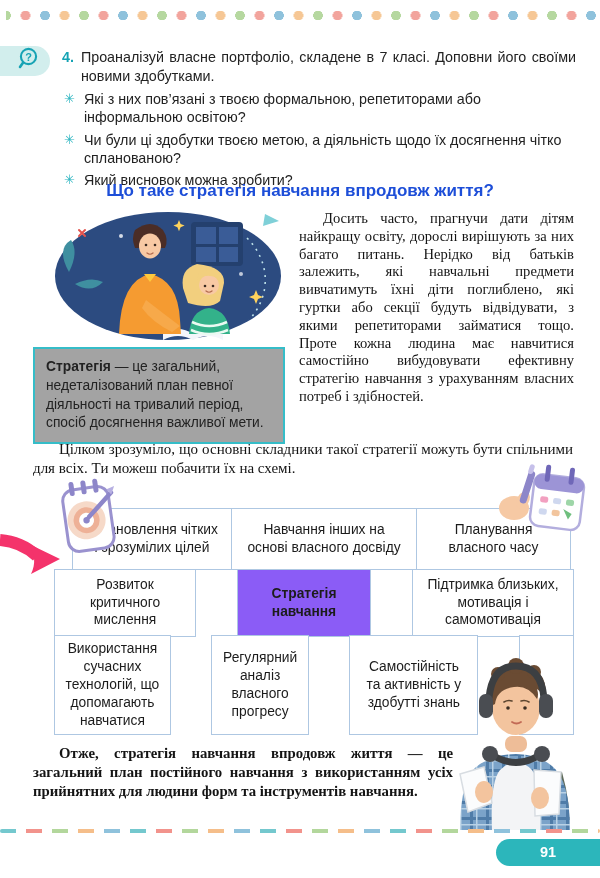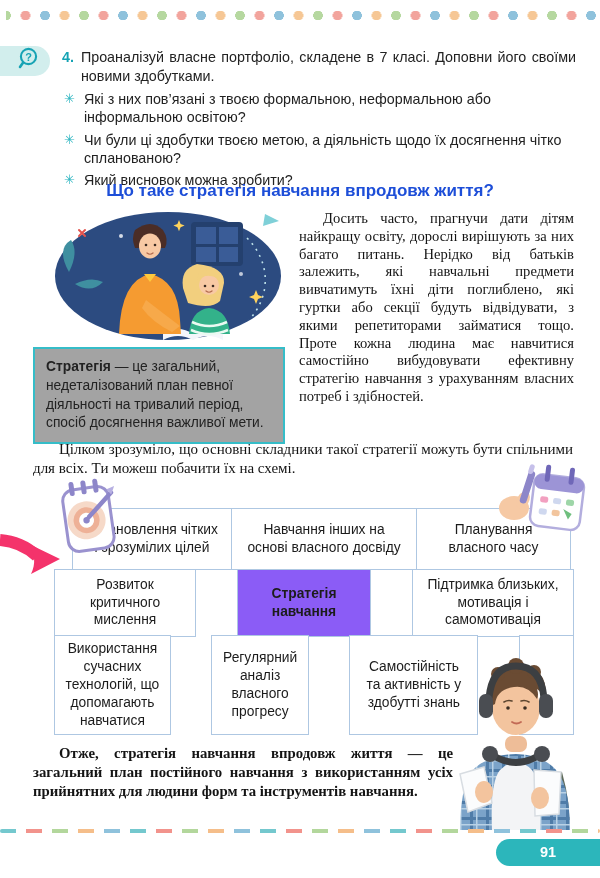--- a/index.html
+++ b/index.html
@@ -125,21 +125,21 @@
 <div class="task-block">
   <div class="task-line">
     <span class="task-num">4.</span>
     <span class="task-text">Проаналізуй власне портфоліо, складене в 7 класі. Доповни його своїми новими здобутками.</span>
   </div>
 </div>
 
 <div class="bullets">
   <div class="bullet">
     <span class="bullet-icon">✳</span>
-    <span class="bullet-text">Які з них пов’язані з твоєю формальною, неформальною або інформальною освітою?</span>
+    <span class="bullet-text">Які з них пов’язані з твоєю формальною, репетиторами або інформальною освітою?</span>
   </div>
   <div class="bullet">
     <span class="bullet-icon">✳</span>
     <span class="bullet-text">Чи були ці здобутки твоєю метою, а діяльність щодо їх досягнення чітко спланованою?</span>
   </div>
   <div class="bullet">
     <span class="bullet-icon">✳</span>
     <span class="bullet-text">Який висновок можна зробити?</span>
   </div>
 </div>

